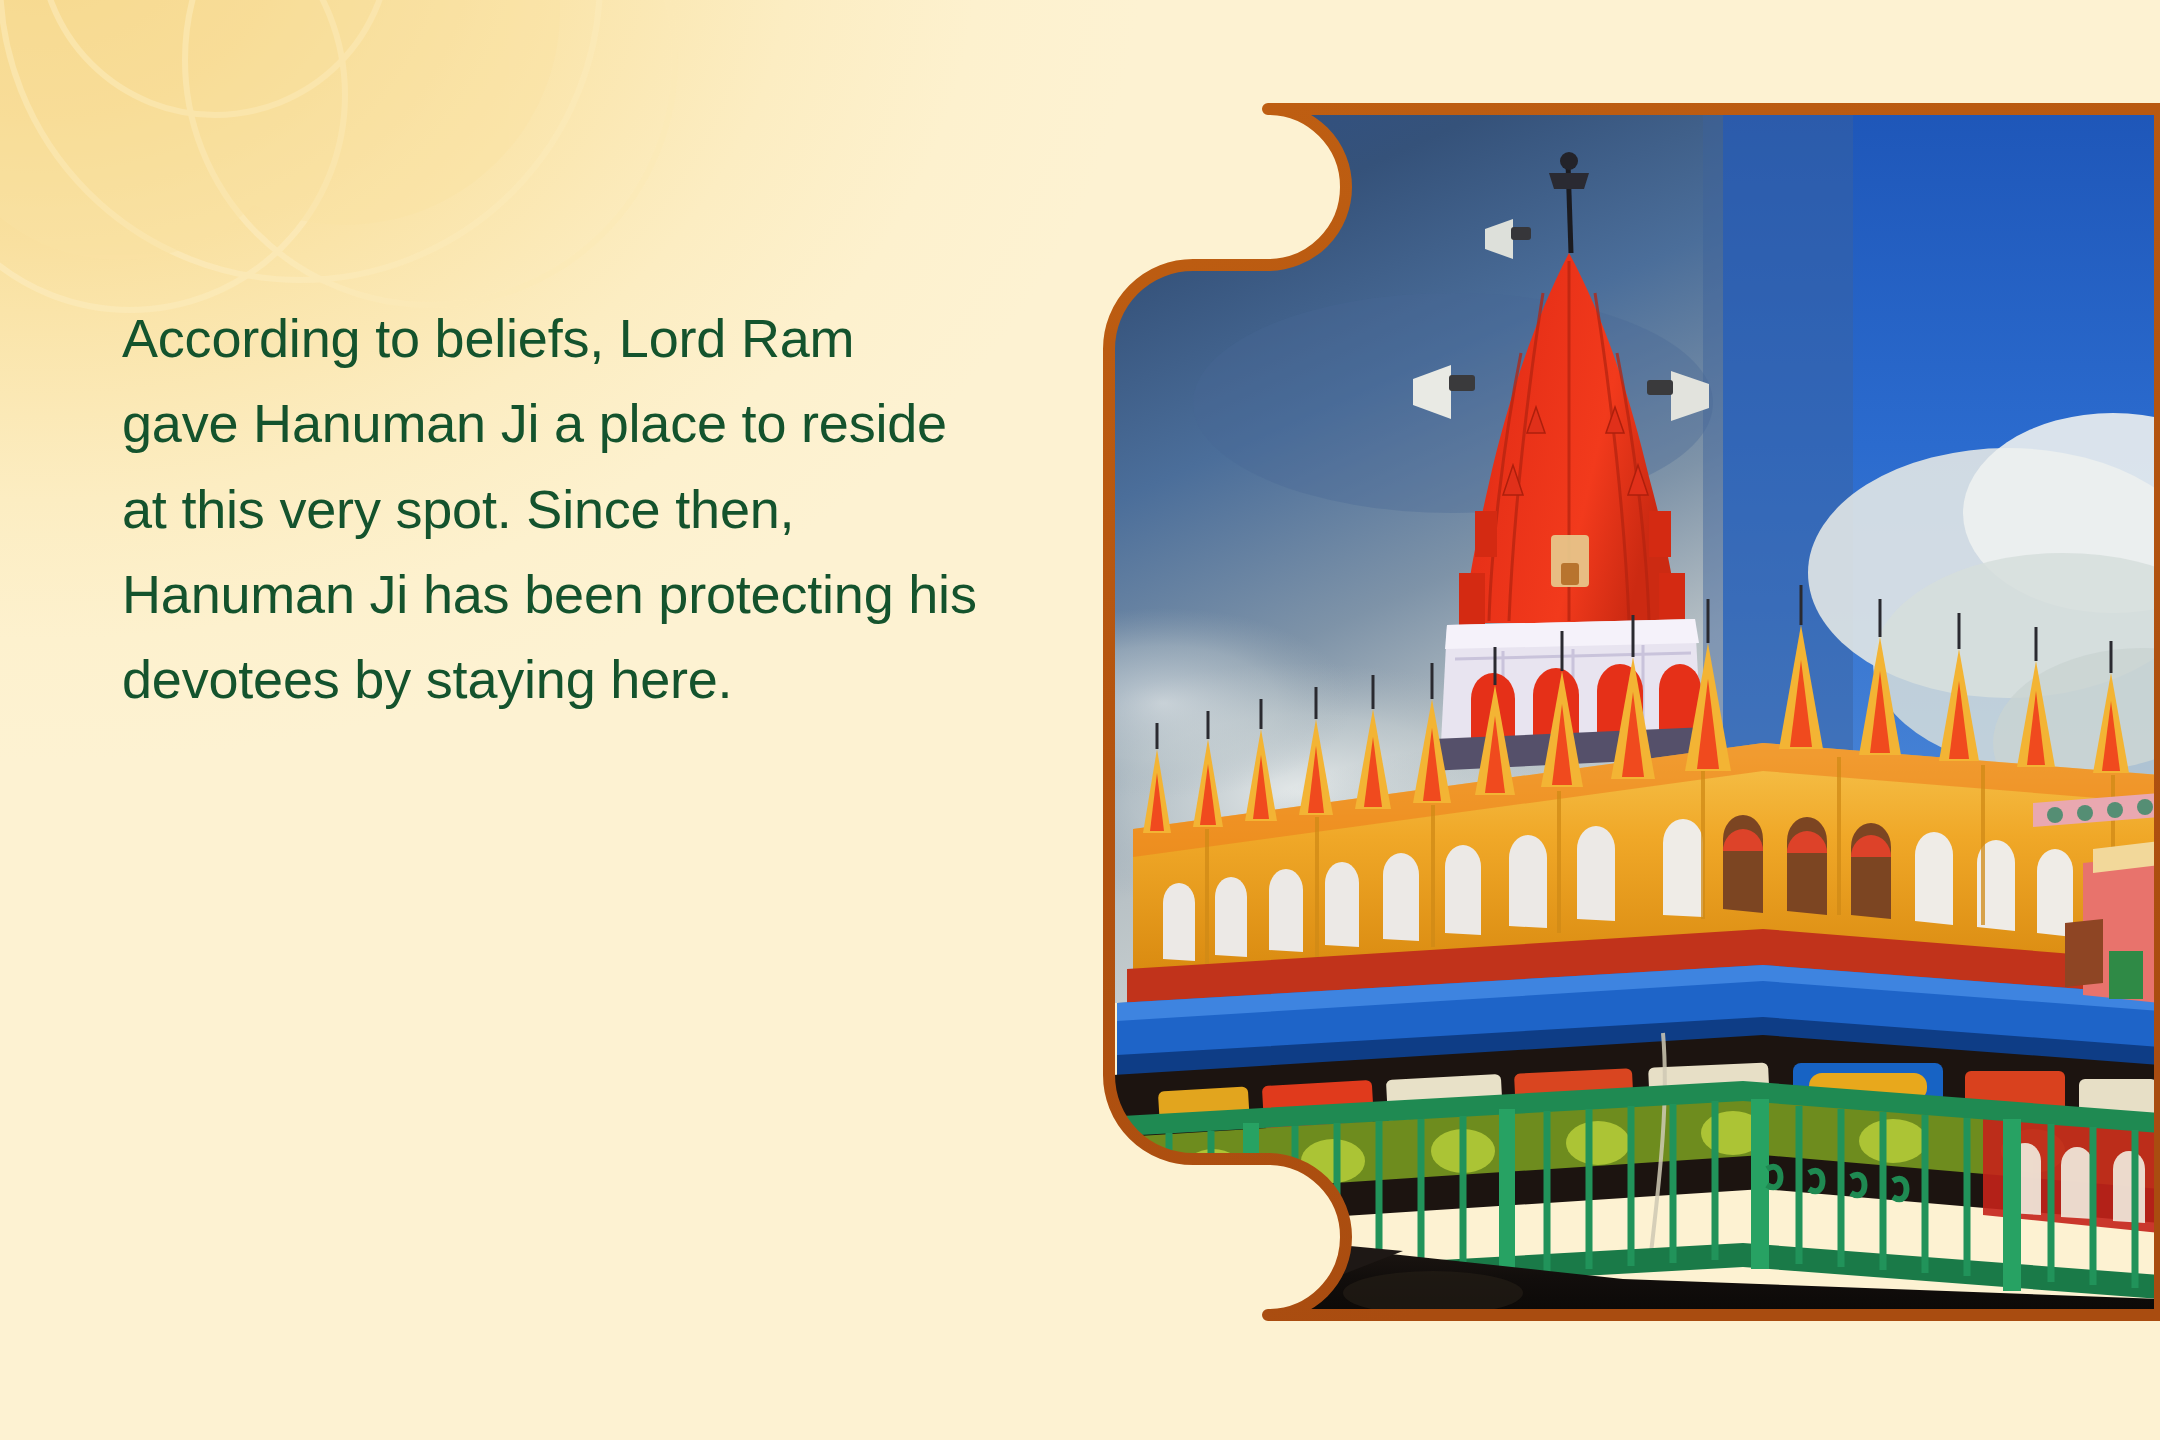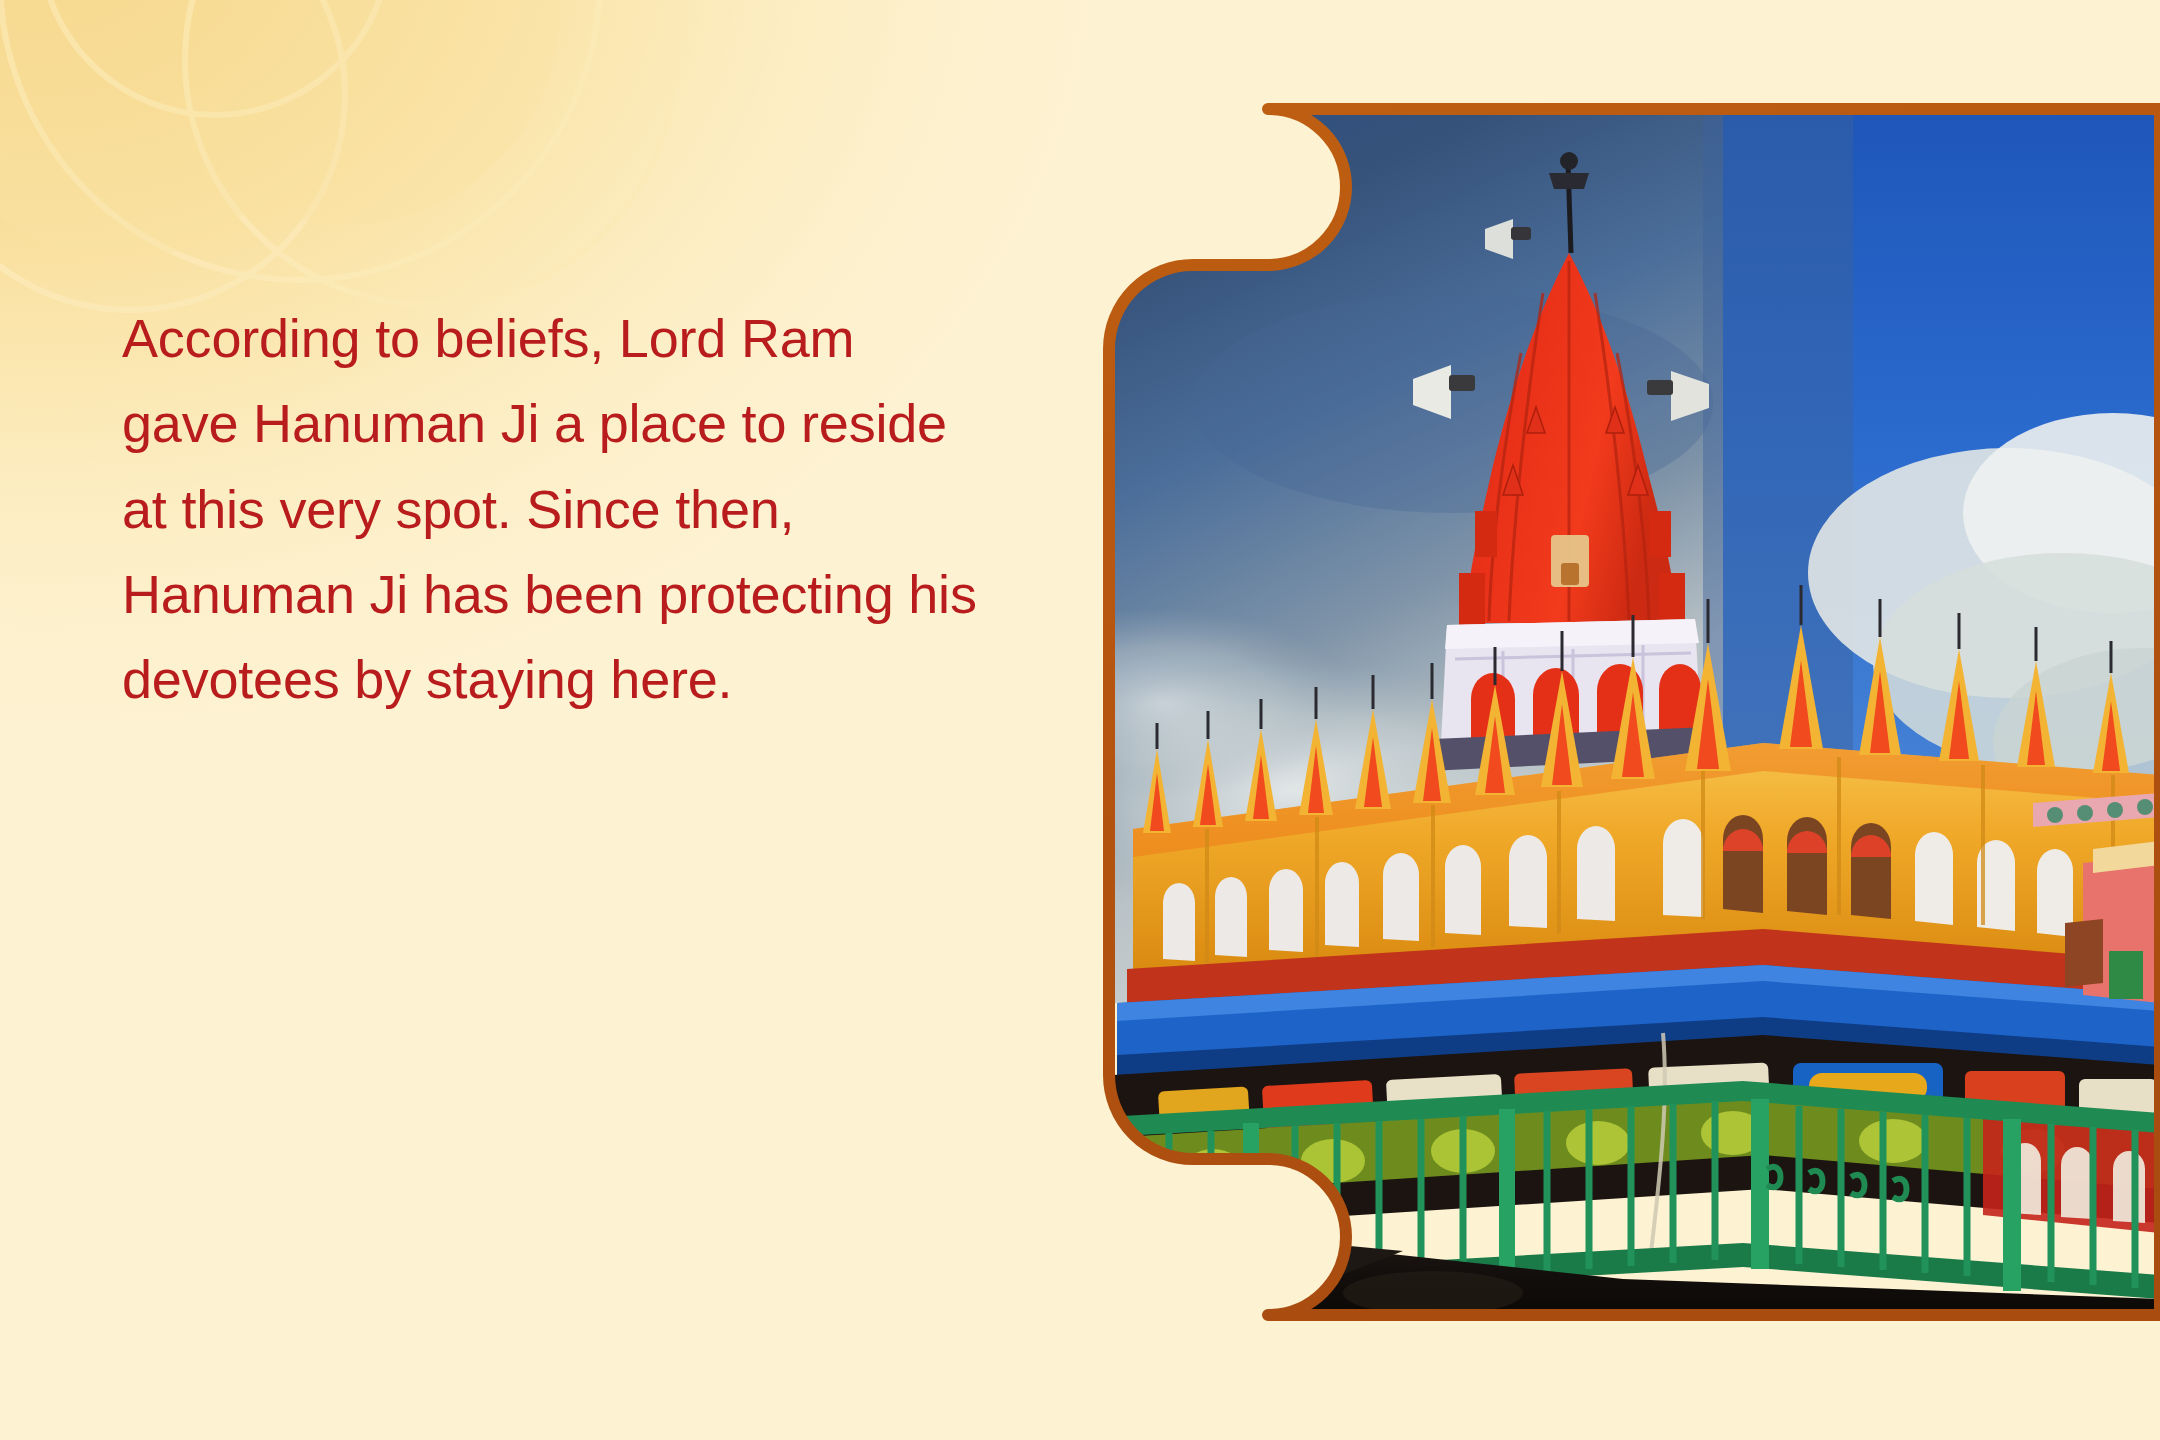--- a/index.html
+++ b/index.html
@@ -43,21 +43,21 @@
     max-width:700px;
     white-space:pre-line;
   }
   #body-paragraph {
     margin-top:48px;
     font-family:"Liberation Sans", sans-serif;
     font-size:54px;
     font-weight:400;
     line-height:1.58;
     letter-spacing:-0.2px;
-    color:#b91c1c;
+    color:#14532d;
     max-width:860px;
   }
 
   
   #photo-frame {
     position:absolute;
     left:1103px; top:103px;
     width:1057px; height:1218px;
   }
   #photo-frame svg { display:block; width:100%; height:100%; }

